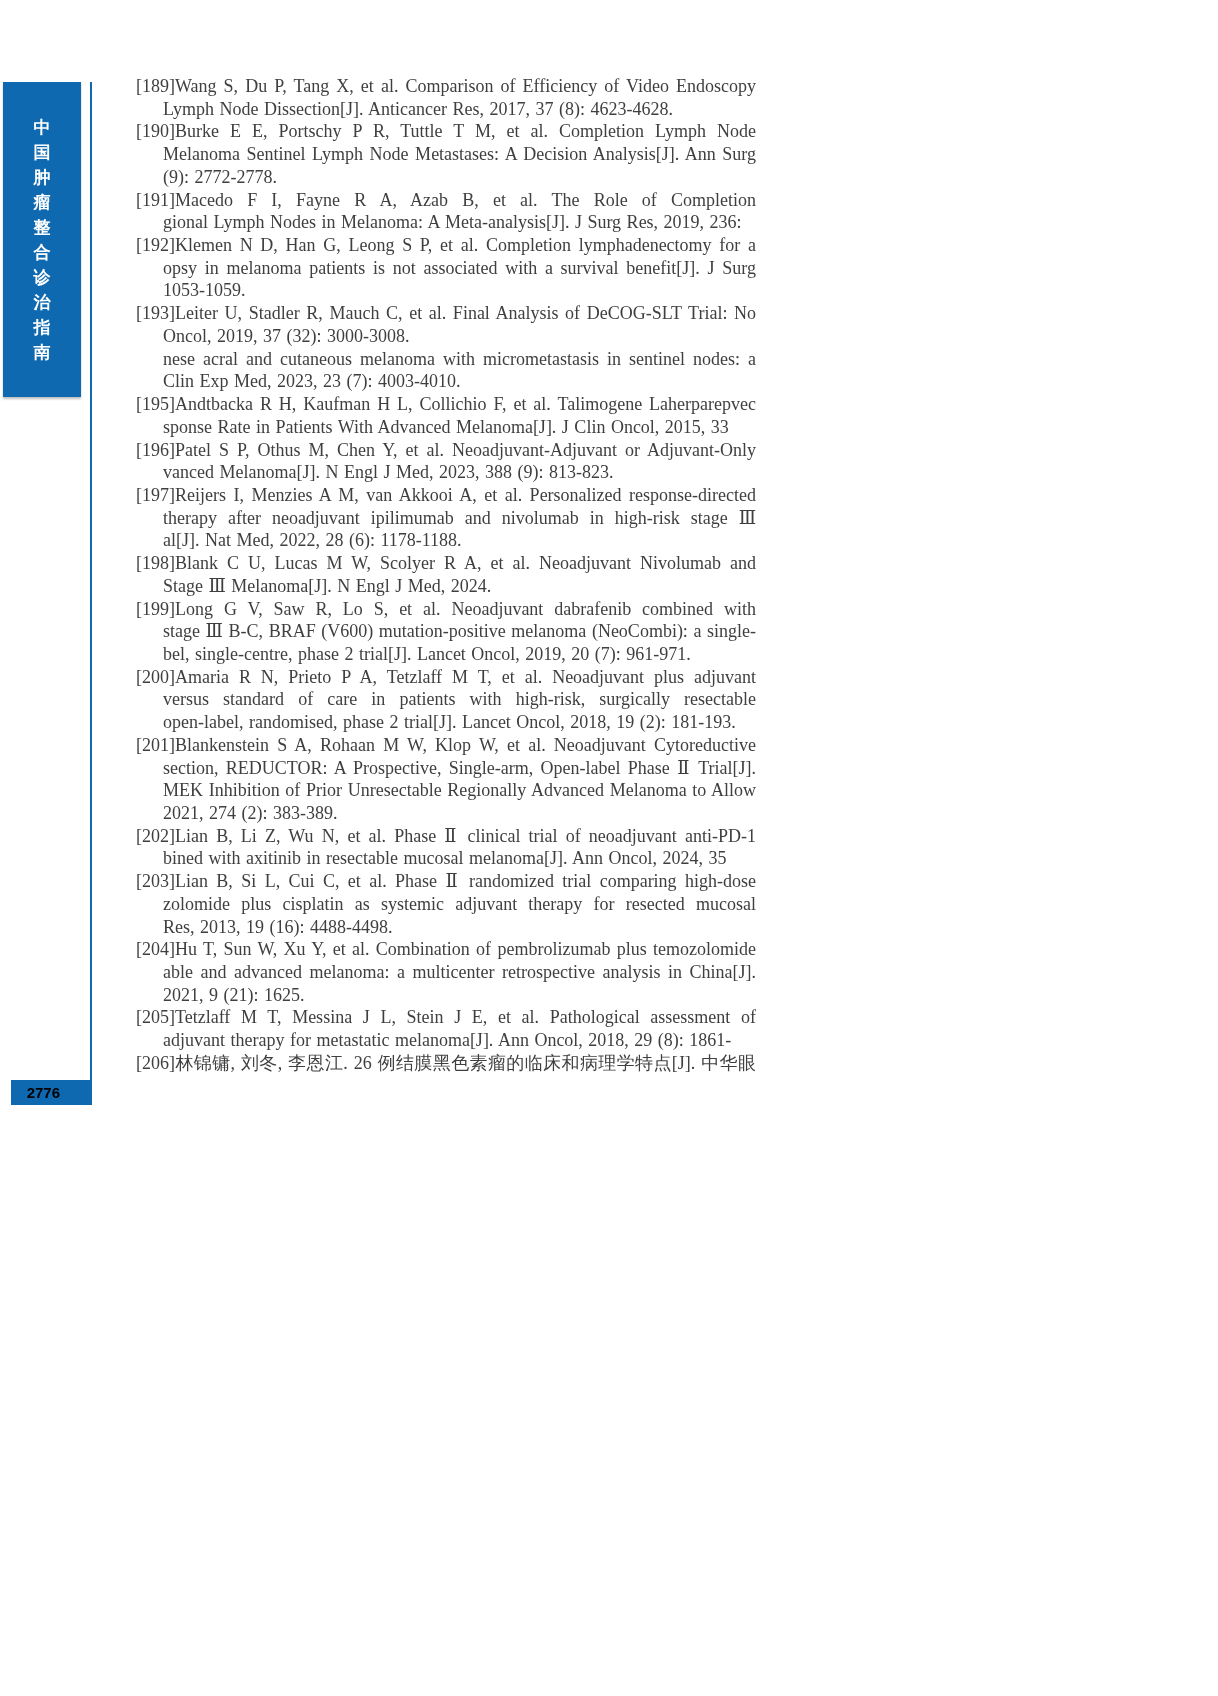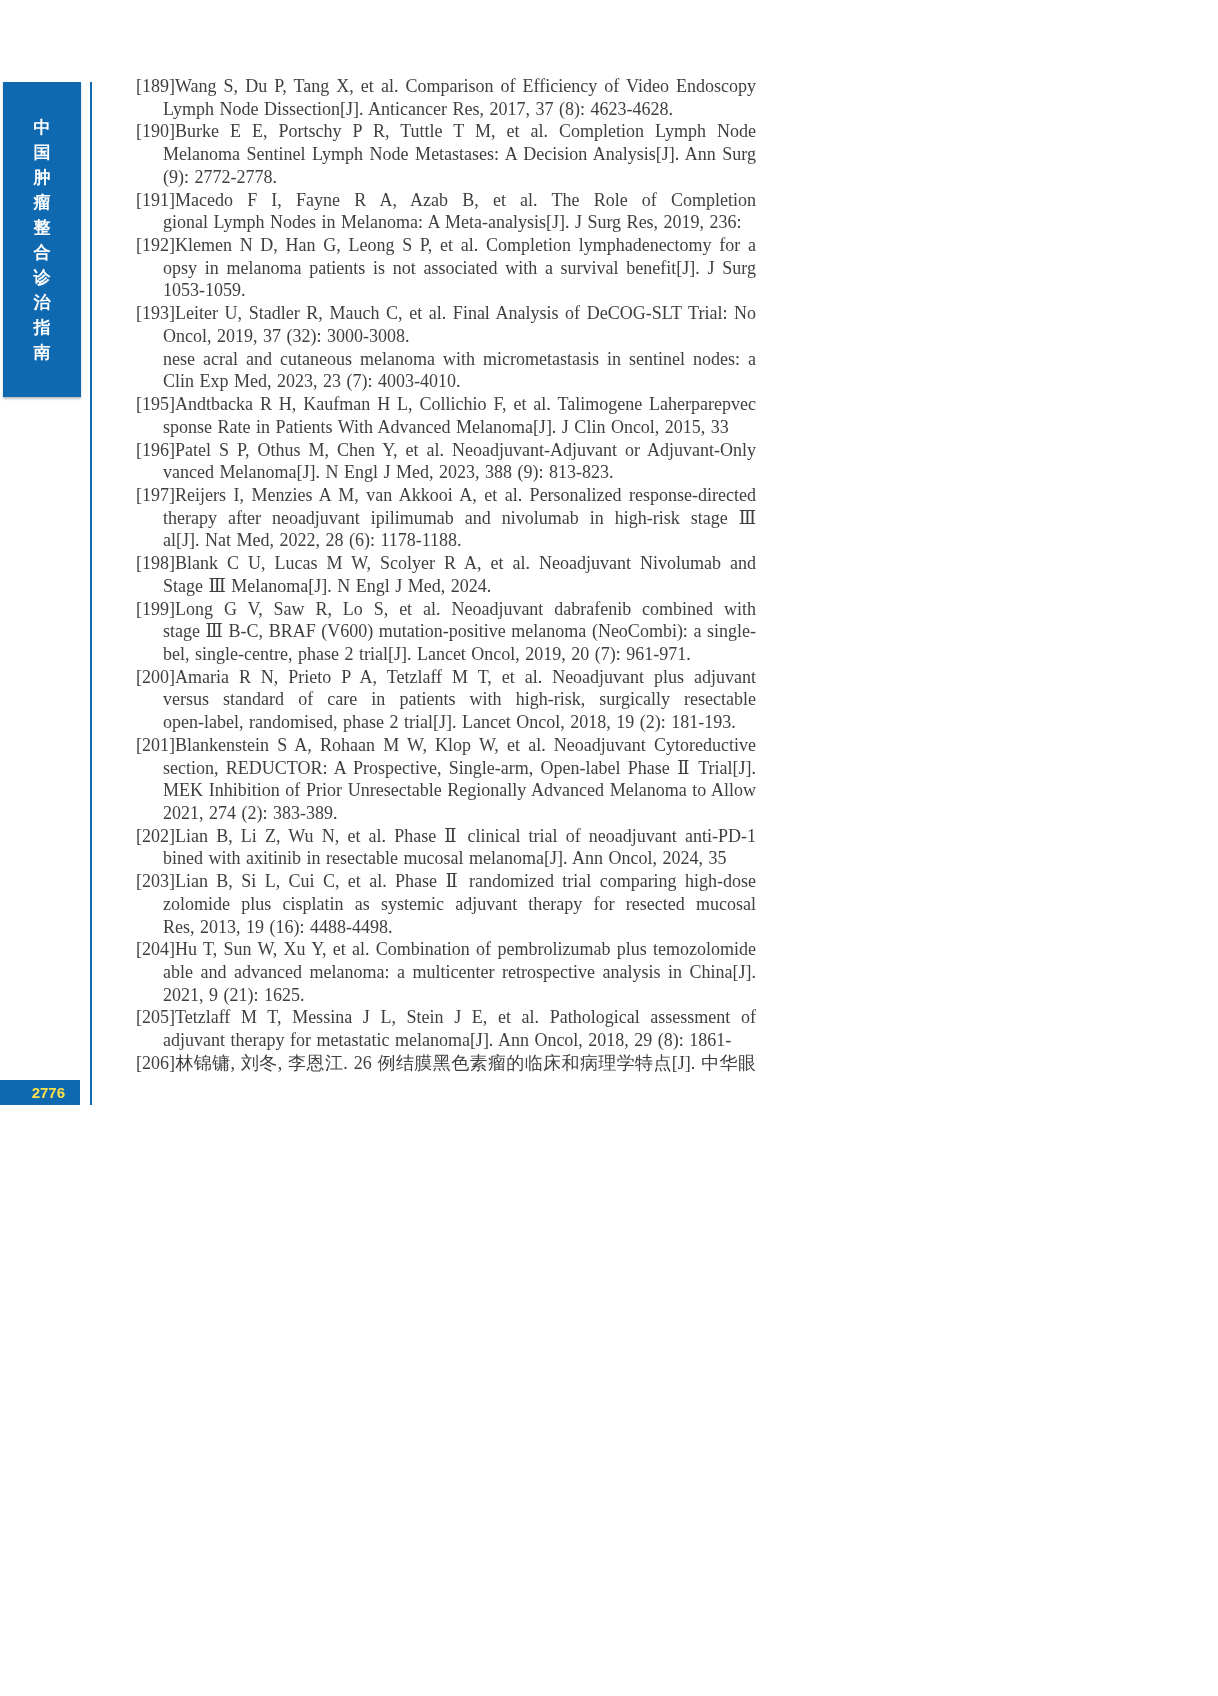--- a/index.html
+++ b/index.html
@@ -7,23 +7,23 @@
         font-family:"Liberation Serif","DejaVu Serif",serif;}
   
   #sidebar-banner{position:absolute;left:3px;top:82px;width:78px;height:315px;
         background:#0e69b1;display:flex;flex-direction:column;align-items:center;
         justify-content:center;gap:8px;box-shadow:0 2px 2px rgba(0,0,0,.25);}
   #sidebar-banner span{color:#ffffff;font-family:"Liberation Sans","DejaVu Sans",sans-serif;
         font-weight:bold;font-size:17px;line-height:17px;display:block;}
   
   #vertical-rule{position:absolute;left:90px;top:82px;width:2px;height:1023px;background:#0e69b1;}
   
-  #page-number-badge{position:absolute;left:0;top:1080px;width:80px;height:25px;background:#0e69b1;
-        color:#fde047;font-family:"Liberation Sans","DejaVu Sans",sans-serif;font-weight:bold;
-        font-size:15px;line-height:25px;text-align:right;padding-right:15px;box-sizing:border-box;}
+  #page-number-badge{position:absolute;left:11px;top:1080px;width:80px;height:25px;background:#0e69b1;
+        color:#000000;font-family:"Liberation Sans","DejaVu Sans",sans-serif;font-weight:bold;
+        font-size:15px;line-height:25px;text-align:right;padding-right:31px;box-sizing:border-box;}
   
   #reference-list{position:absolute;left:136px;top:75px;width:620px;color:#3f3f3f;
         font-size:18px;line-height:22.72px;}
   .ref-line{max-height:22.72px;overflow:hidden;text-align:left;word-spacing:1px;}
   .ref-line.cont{padding-left:27px;}
   .ref-line.just{text-align:justify;text-align-last:justify;}
 </style>
 </head>
 <body>
 

